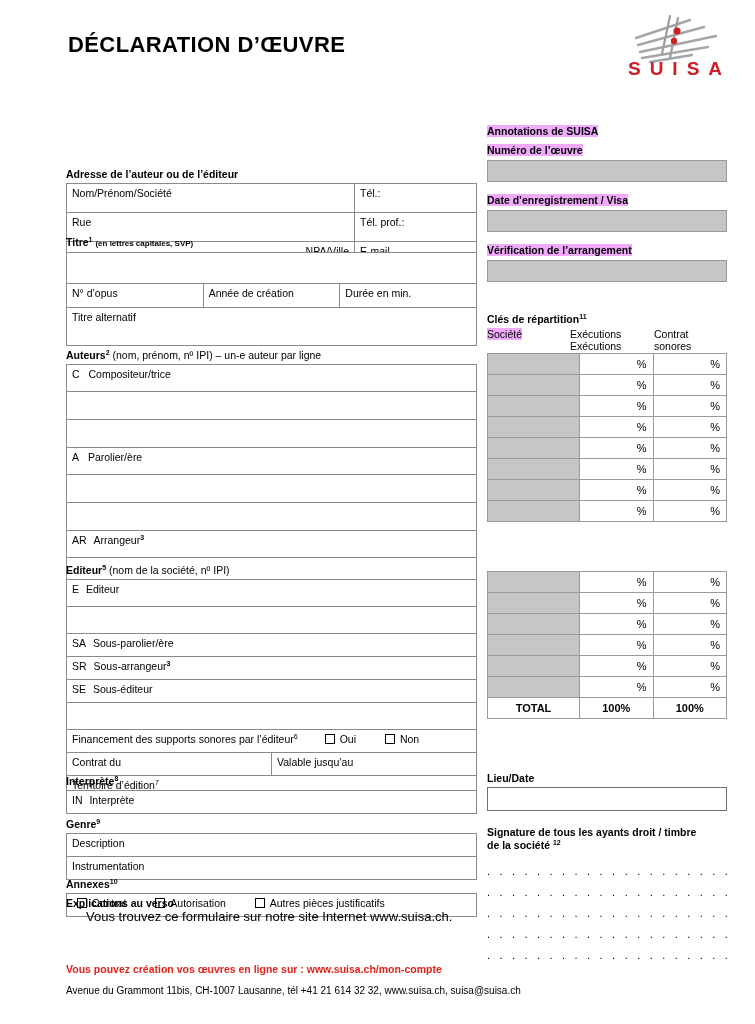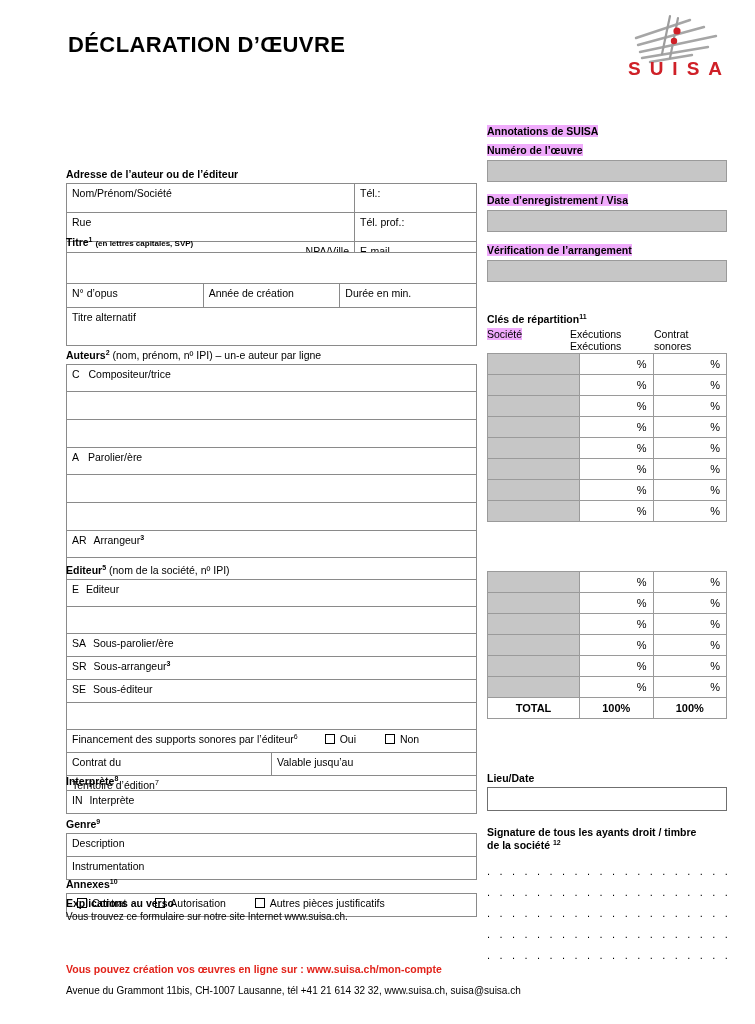--- a/index.html
+++ b/index.html
@@ -64,21 +64,21 @@
   .rep-head{font-size:10.5px;line-height:12px;}
   .rep-head td{padding:0 0 1px 0;vertical-align:bottom;border:none;}
 
   
   .dots{
     font-size:11px;letter-spacing:3.2px;line-height:21px;
     color:#000;white-space:nowrap;overflow:hidden;width:240px;
   }
 
   .note-b{font-size:10.5px;font-weight:bold;line-height:14px;}
-  .note-n{font-size:10px;line-height:14px;}
+  .note-n{font-size:13px;line-height:14px;margin-left:20px;}
   .red{color:#e2231a;font-weight:bold;font-size:10.5px;}
   .foot{font-size:10px;line-height:14px;}
   .foot b{font-weight:bold;}
 </style>
 </head>
 <body>
 
 <div class="page">
 
   <div class="title">DÉCLARATION D’ŒUVRE</div>

